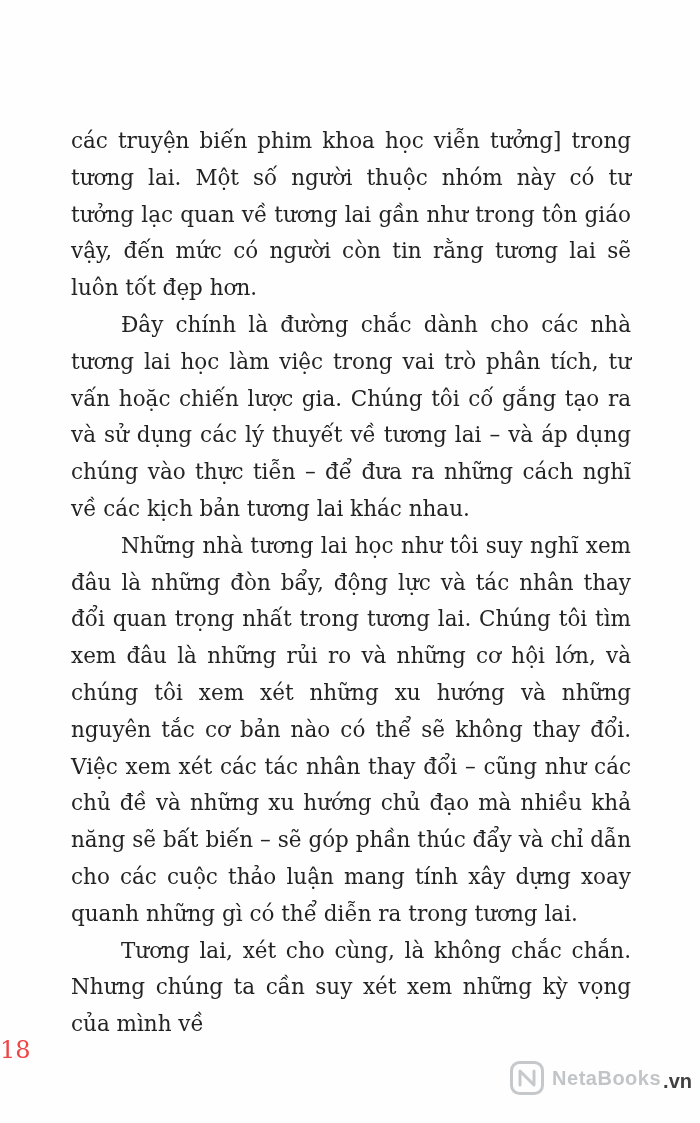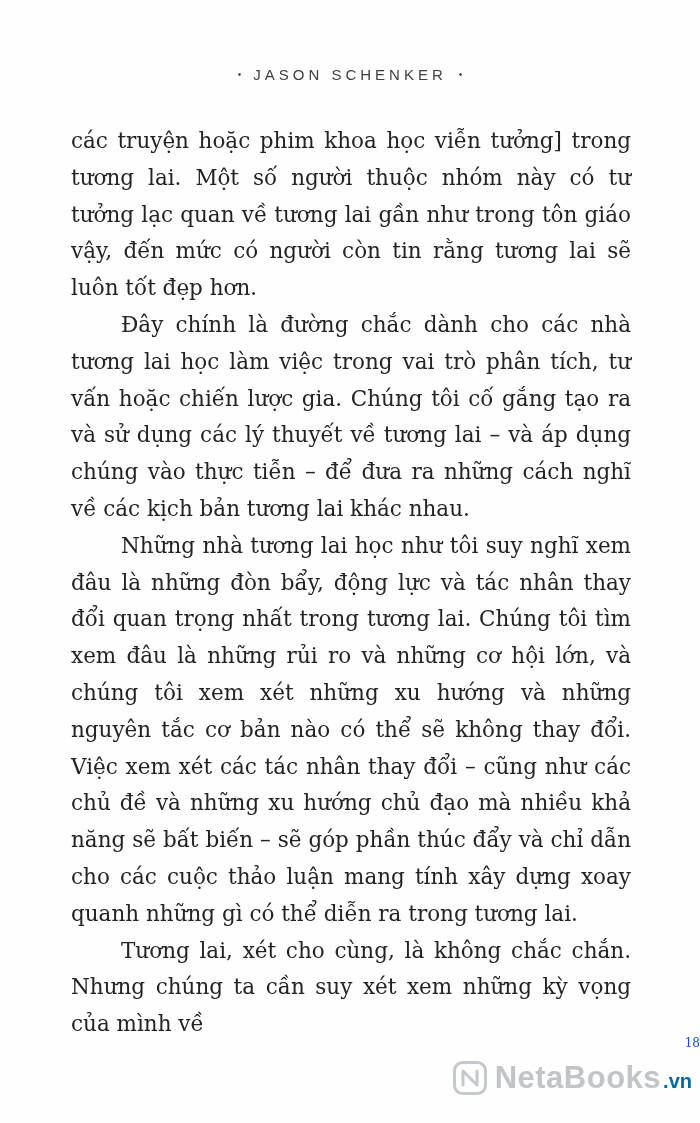--- a/index.html
+++ b/index.html
@@ -53,68 +53,65 @@
   }
   .para.no-indent {
     text-indent: 0;
   }
   
   .page-number {
     position: absolute;
     top: 1036px;
     left: 0;
     right: 0;
-    text-align: right;
-    font-size: 12px;
-    color: #1d4ed8;
+    text-align: left;
+    font-size: 24px;
+    color: #ef4444;
   }
   
   .watermark {
     position: absolute;
     top: 1060px;
     right: 8px;
     display: flex;
     align-items: center;
     font-family: "Liberation Sans", sans-serif;
     user-select: none;
   }
   .wm-icon {
     display: inline-flex;
     margin-right: 7px;
   }
   .wm-icon svg {
     width: 36px;
     height: 36px;
   }
   .wm-brand {
-    font-size: 31px;
+    font-size: 20px;
     font-weight: bold;
     color: #c2c5c8;
     letter-spacing: 0.5px;
   }
   .wm-tld {
     font-size: 20px;
     font-weight: bold;
-    color: #0369a1;
+    color: #404040;
     margin-left: 2px;
     align-self: flex-end;
     padding-bottom: 3px;
   }
 </style>
 </head>
 <body>
 
 <div class="page">
 
-  <header class="running-head">
-    <span class="bullet">•</span><span class="head-title">JASON SCHENKER</span><span class="bullet">•</span>
-  </header>
 
   <main class="body-text">
-    <p class="para no-indent">các truyện hoặc phim khoa học viễn tưởng] trong tương lai. Một số người thuộc nhóm này có tư tưởng lạc quan về tương lai gần như trong tôn giáo vậy, đến mức có người còn tin rằng tương lai sẽ luôn tốt đẹp hơn.</p>
+    <p class="para no-indent">các truyện biến phim khoa học viễn tưởng] trong tương lai. Một số người thuộc nhóm này có tư tưởng lạc quan về tương lai gần như trong tôn giáo vậy, đến mức có người còn tin rằng tương lai sẽ luôn tốt đẹp hơn.</p>
     <p class="para">Đây chính là đường chắc dành cho các nhà tương lai học làm việc trong vai trò phân tích, tư vấn hoặc chiến lược gia. Chúng tôi cố gắng tạo ra và sử dụng các lý thuyết về tương lai – và áp dụng chúng vào thực tiễn – để đưa ra những cách nghĩ về các kịch bản tương lai khác nhau.</p>
     <p class="para">Những nhà tương lai học như tôi suy nghĩ xem đâu là những đòn bẩy, động lực và tác nhân thay đổi quan trọng nhất trong tương lai. Chúng tôi tìm xem đâu là những rủi ro và những cơ hội lớn, và chúng tôi xem xét những xu hướng và những nguyên tắc cơ bản nào có thể sẽ không thay đổi. Việc xem xét các tác nhân thay đổi – cũng như các chủ đề và những xu hướng chủ đạo mà nhiều khả năng sẽ bất biến – sẽ góp phần thúc đẩy và chỉ dẫn cho các cuộc thảo luận mang tính xây dựng xoay quanh những gì có thể diễn ra trong tương lai.</p>
     <p class="para">Tương lai, xét cho cùng, là không chắc chắn. Nhưng chúng ta cần suy xét xem những kỳ vọng của mình về</p>
   </main>
 
   <div class="page-number">18</div>
 
   <div class="watermark">
     <span class="wm-icon">
       <svg viewBox="0 0 36 36" xmlns="http://www.w3.org/2000/svg" aria-hidden="true">

